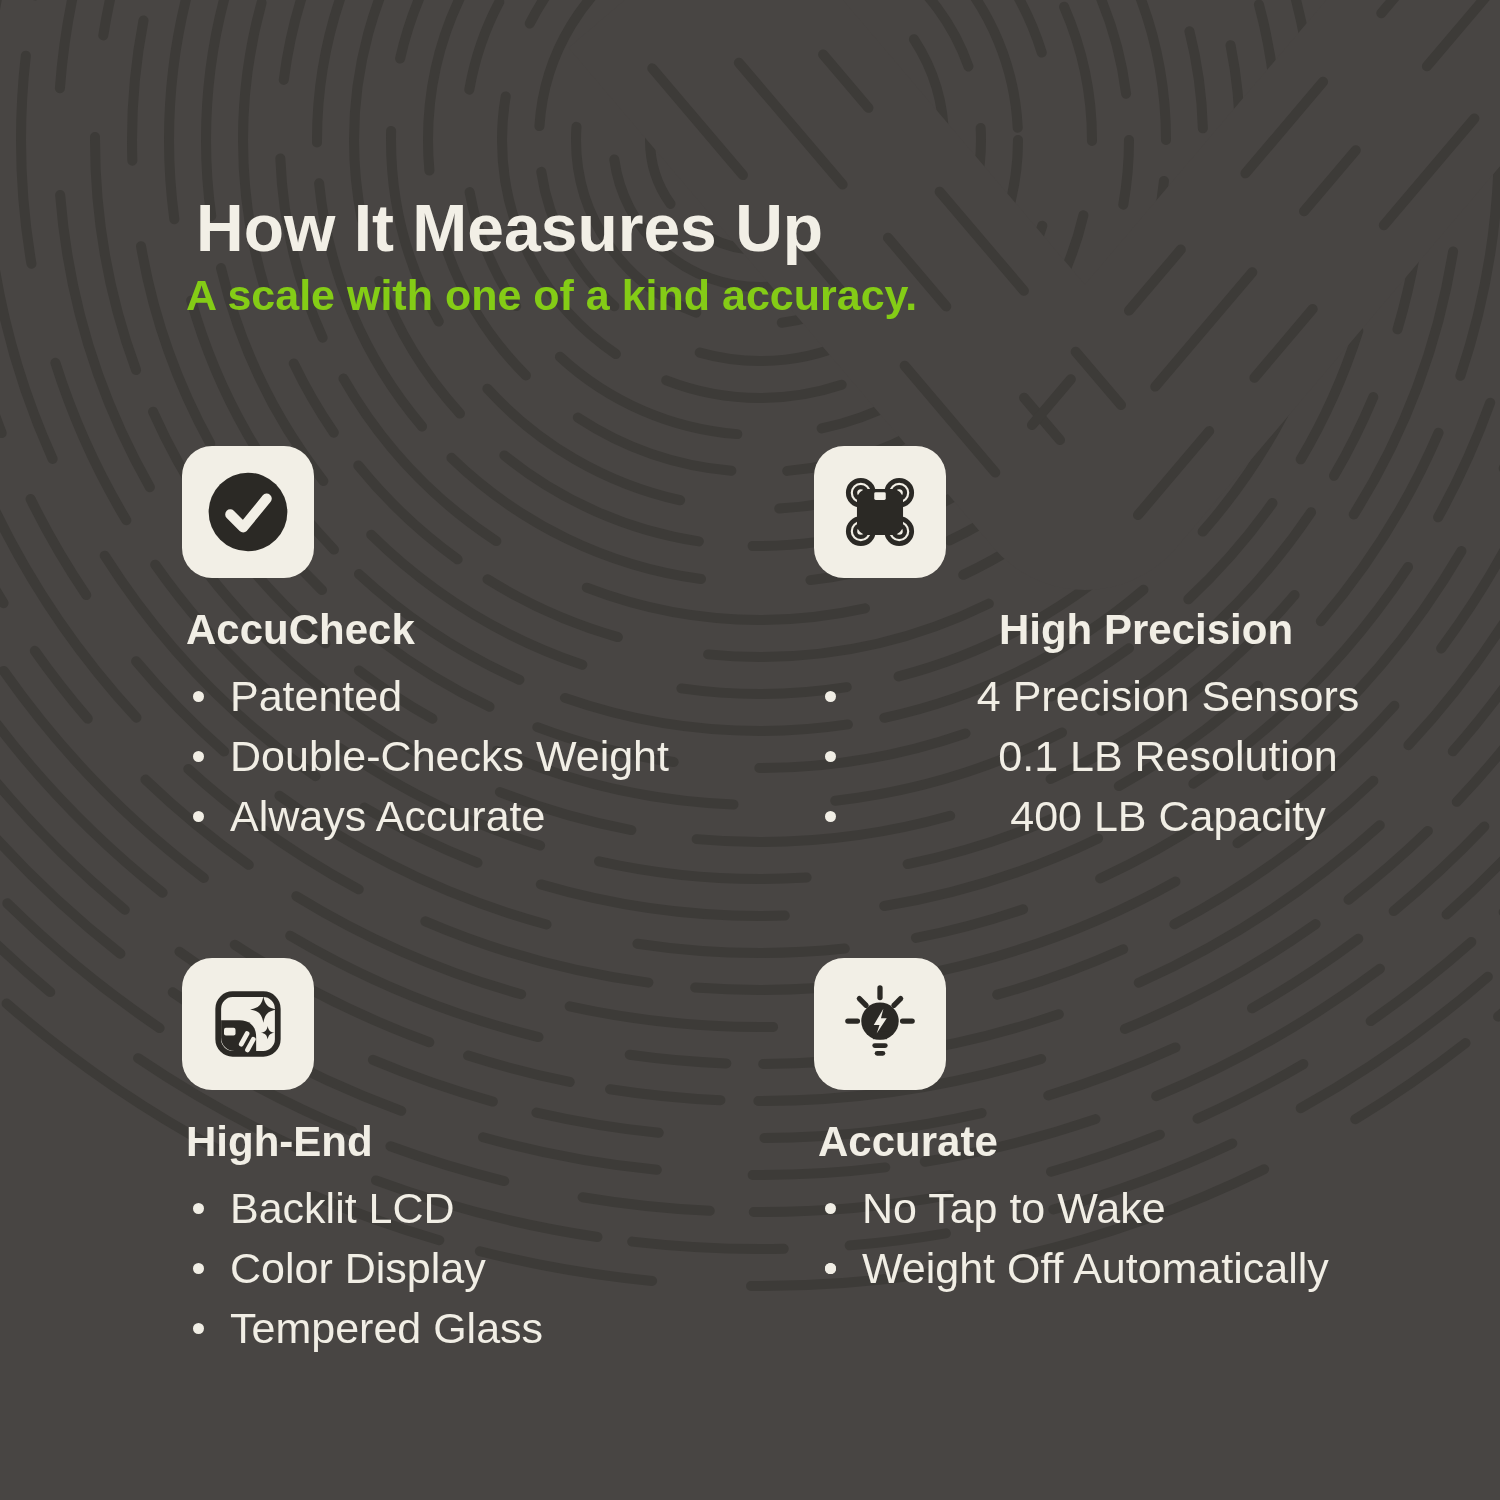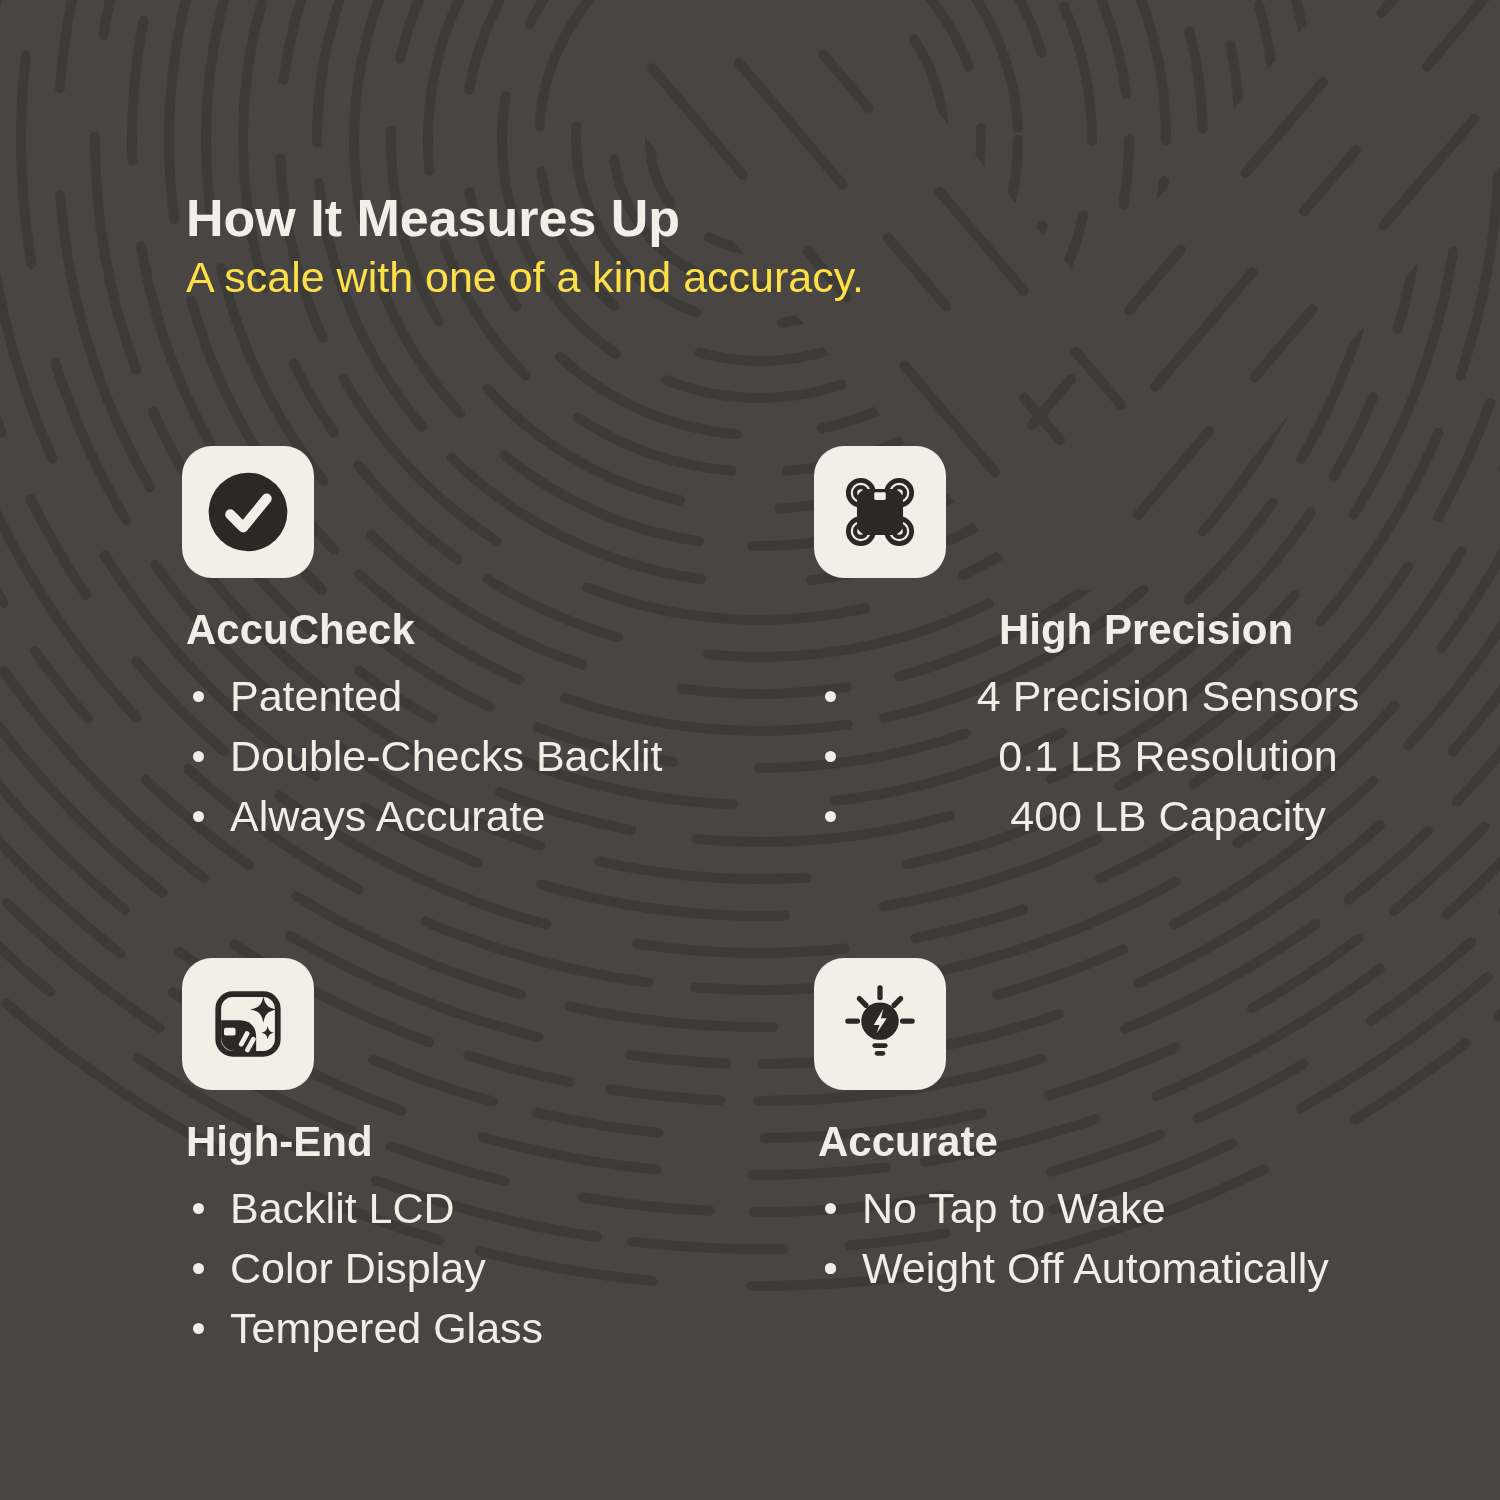--- a/index.html
+++ b/index.html
@@ -11,26 +11,26 @@
     font-family:"Liberation Sans", sans-serif;
     color:#F1EEE5;
   }
   svg.bg{position:absolute;left:0;top:0;}
   .arc{stroke:#3D3B38;stroke-width:10;fill:none;stroke-linecap:round;}
   .check-band{stroke:#484543;stroke-width:240;fill:none;stroke-linejoin:round;}
   .check-inner-line{stroke:#3D3B38;stroke-width:10;fill:none;stroke-linecap:round;}
 
   .header{position:absolute;left:186px;top:186px;}
   .title{
-    font-size:52px;line-height:64px;font-weight:700;
-    letter-spacing:0px;margin:0;color:#F2EFE6;
+    font-size:66px;line-height:64px;font-weight:700;
+    letter-spacing:0px;margin:10px;color:#F2EFE6;
   }
   .subtitle{
-    font-size:43px;line-height:50px;font-weight:400;
-    margin:2px 0 0 0;color:#fde047;
+    font-size:43px;line-height:50px;font-weight:700;
+    margin:2px 0 0 0;color:#84cc16;
   }
 
   .feature{position:absolute;width:660px;}
   .f1{left:182px;top:446px;}
   .f2{left:814px;top:446px;text-align:center;}
   .f3{left:182px;top:958px;}
   .f4{left:814px;top:958px;}
 
   .tile{
     width:132px;height:132px;border-radius:30px;
@@ -109,21 +109,21 @@
   <div class="feature f1">
     <div class="tile">
       <svg width="96" height="96" viewBox="0 0 100 100">
         <circle cx="50" cy="50" r="41" fill="#2B2925"></circle>
         <path d="M31.5 52.5 L45 66 L69.5 36" stroke="#F2EFE6" stroke-width="10.5" fill="none" stroke-linecap="round" stroke-linejoin="round"></path>
       </svg>
     </div>
     <h3>AccuCheck</h3>
     <ul>
       <li><span class="bullet-dot"></span><span>Patented</span></li>
-      <li><span class="bullet-dot"></span><span>Double-Checks Backlit</span></li>
+      <li><span class="bullet-dot"></span><span>Double-Checks Weight</span></li>
       <li><span class="bullet-dot"></span><span>Always Accurate</span></li>
     </ul>
   </div>
 
   <div class="feature f2">
     <div class="tile">
       <svg width="96" height="96" viewBox="0 0 100 100">
         <g stroke="#2B2925" fill="none">
           <circle cx="30" cy="30" r="13" stroke-width="5"></circle>
           <circle cx="70" cy="30" r="13" stroke-width="5"></circle>

